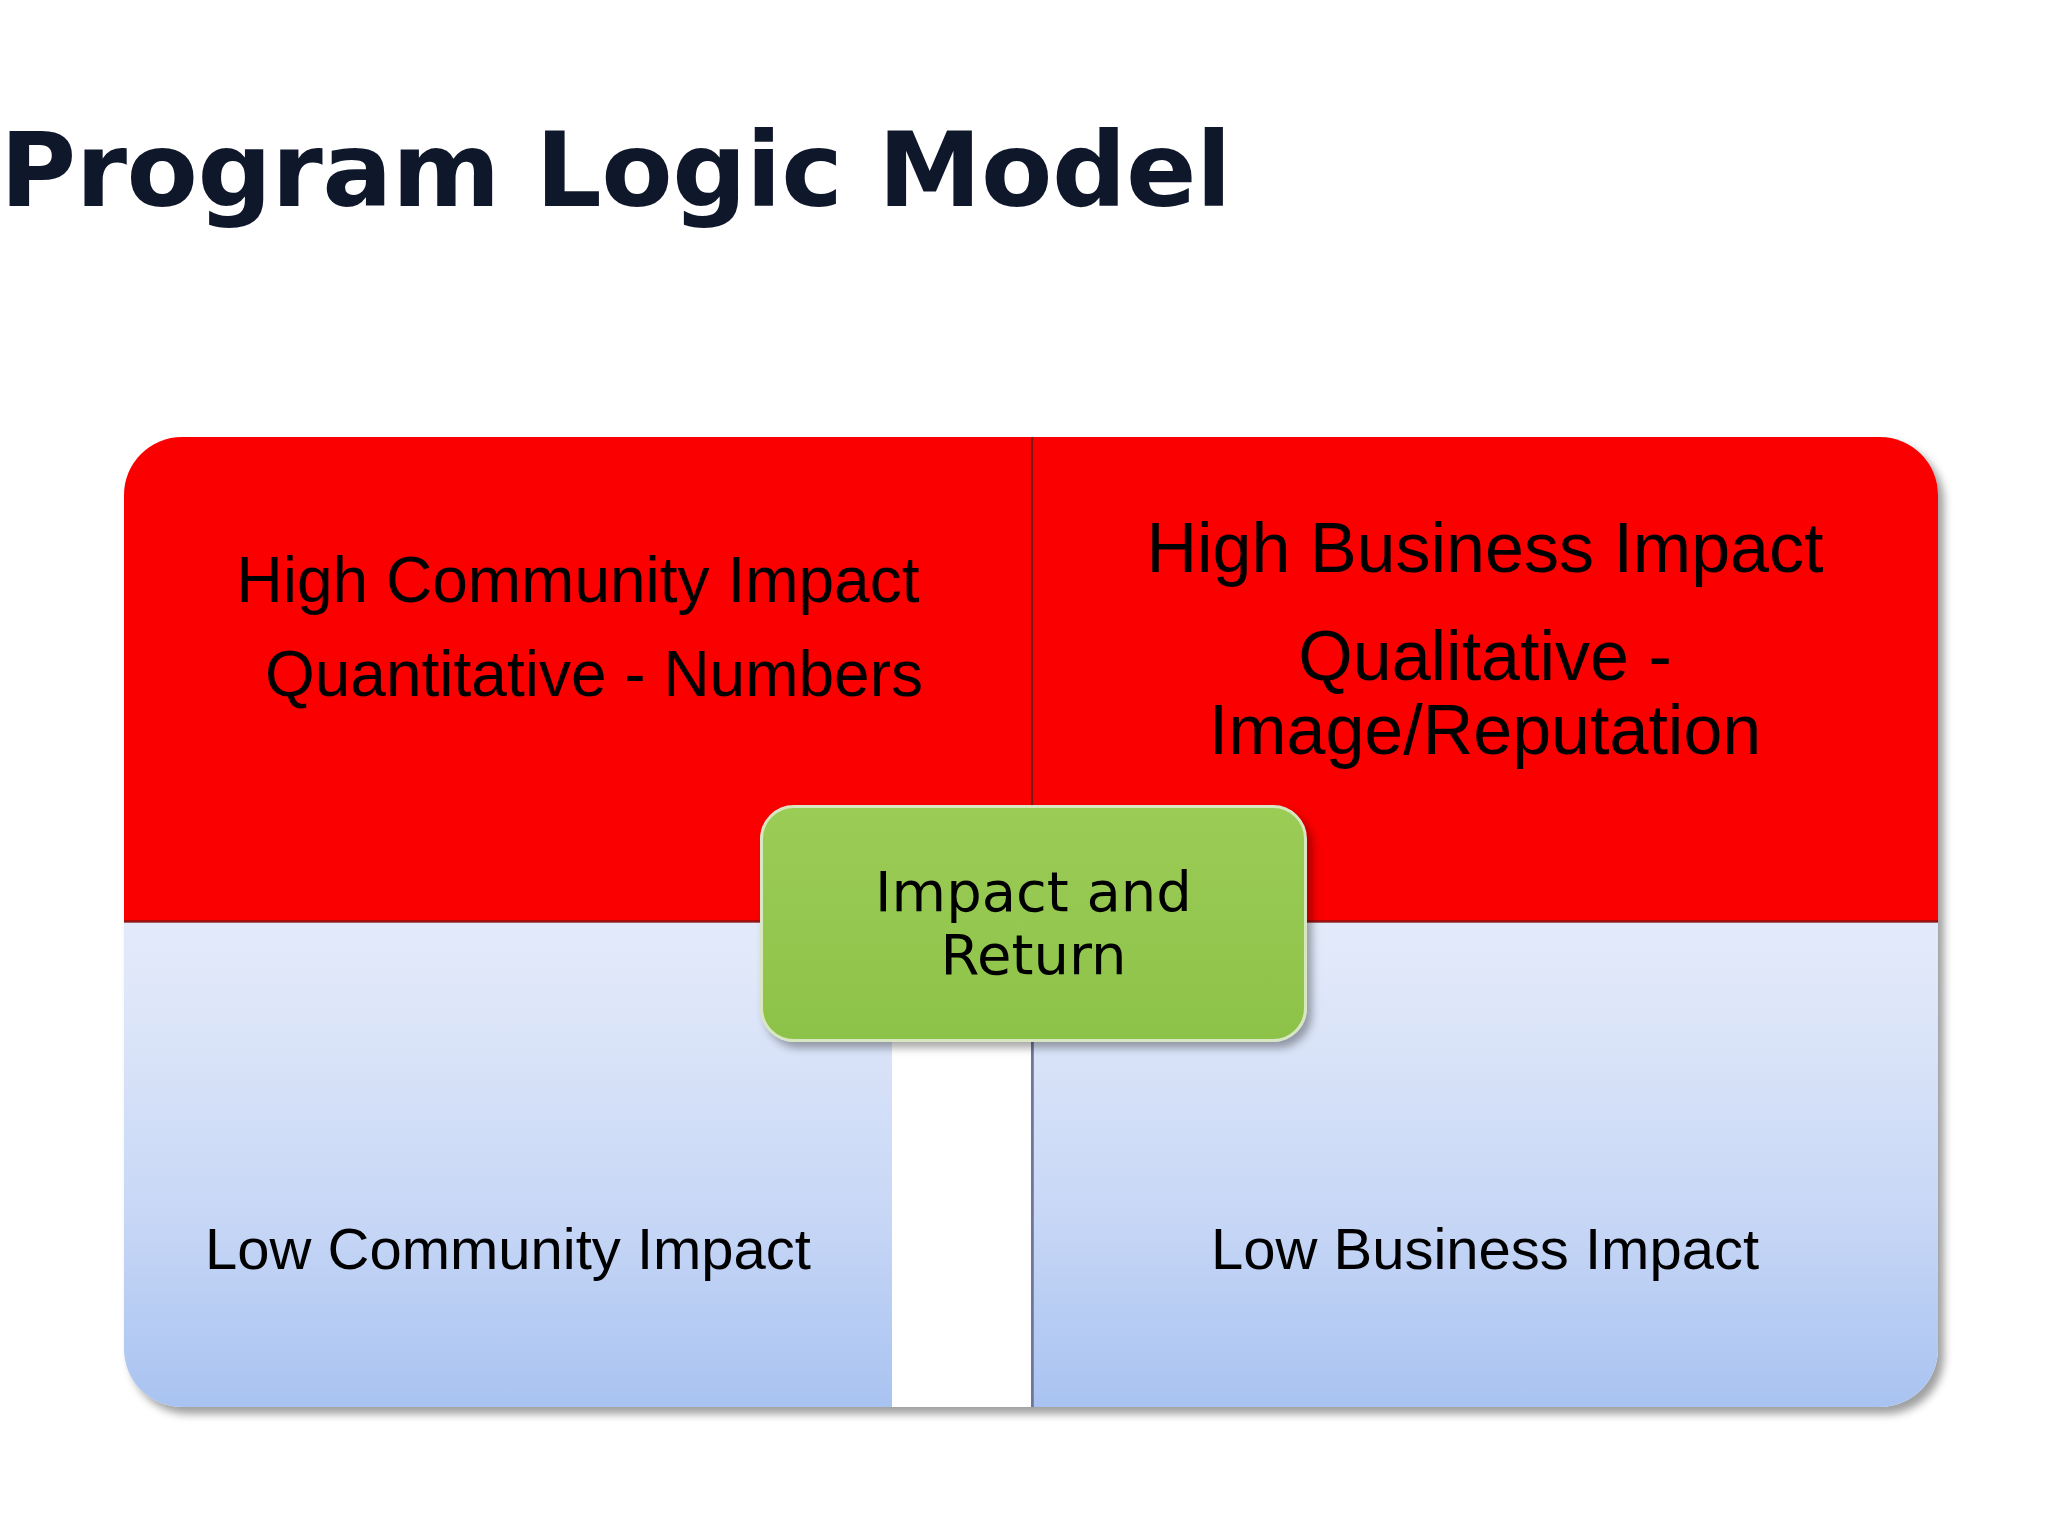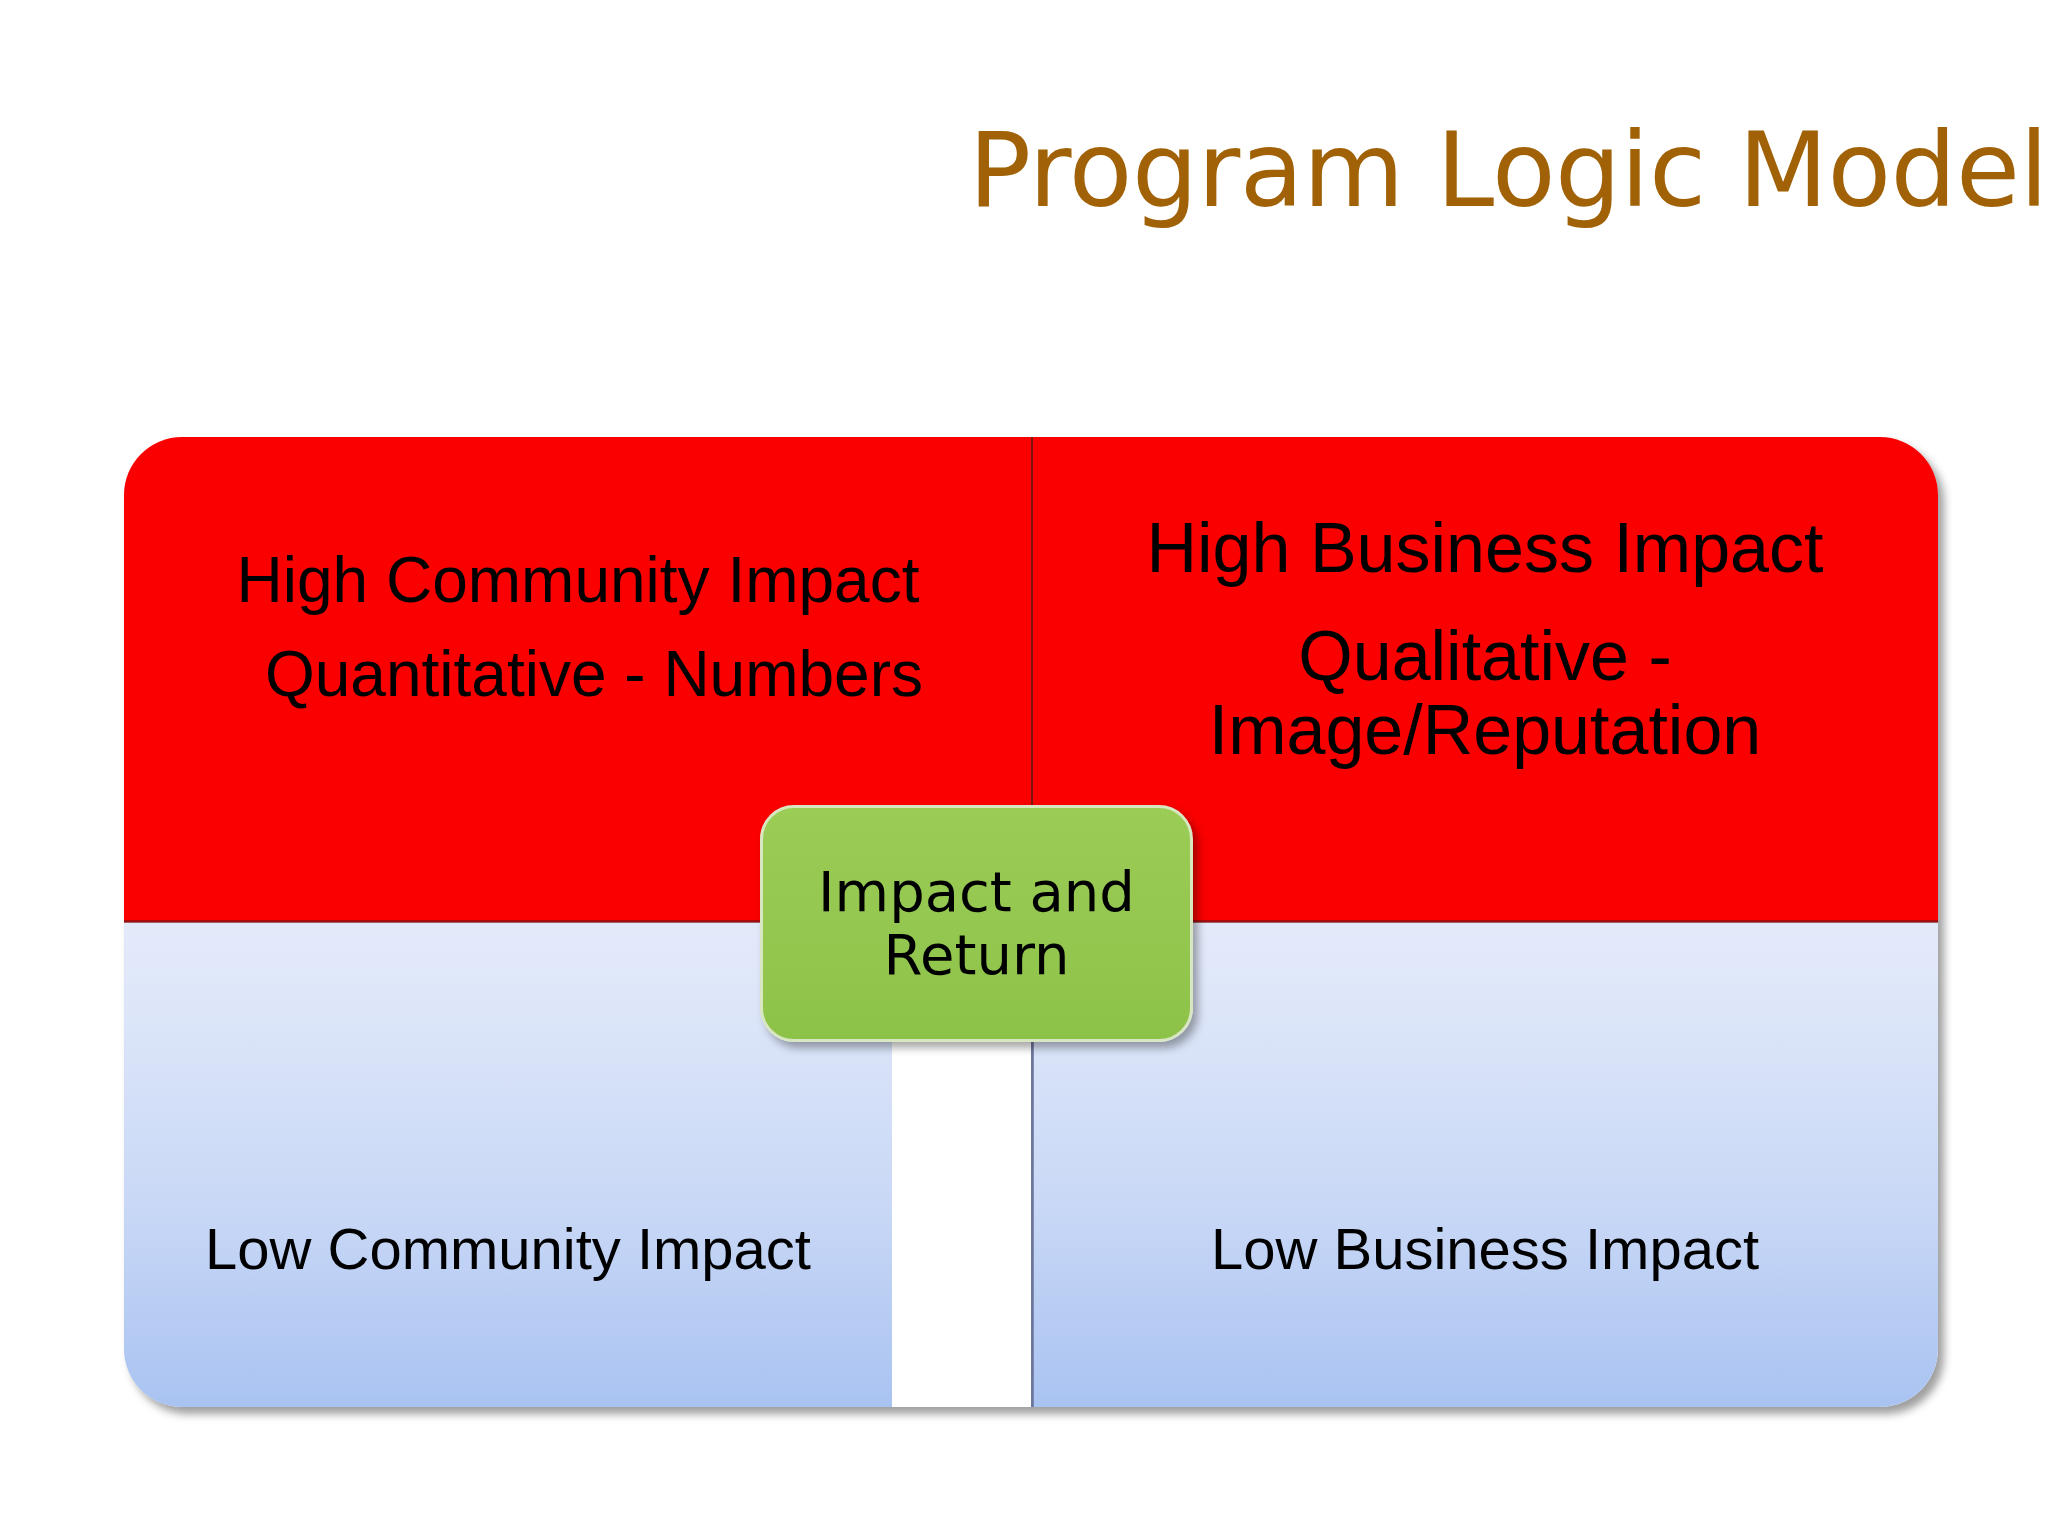--- a/index.html
+++ b/index.html
@@ -15,26 +15,26 @@
     font-family: "Liberation Sans", sans-serif;
     -webkit-font-smoothing: antialiased;
   }
 
   
   #slide-title {
     position: absolute;
     left: 0;
     top: 118px;
     width: 2048px;
-    text-align: right;
+    text-align: left;
     font-family: "DejaVu Sans", sans-serif;
     font-size: 104px;
-    font-weight: 400;
+    font-weight: 700;
     line-height: 1.0;
-    color: #a16207;
+    color: #0f172a;
     letter-spacing: -0.5px;
     white-space: nowrap;
   }
 
   
   #matrix {
     position: absolute;
     left: 124px;
     top: 437px;
     width: 1814px;
@@ -125,21 +125,21 @@
   #quad-bottom-left .qline,
   #quad-bottom-right .qline { font-size: 58px; }
   #bl-line1 { margin-top: 296px; }
   #br-line1 { margin-top: 296px; }
 
   
   #center-callout {
     position: absolute;
     left: 760px;
     top: 805px;
-    width: 433px;
+    width: 547px;
     height: 237px;
     background: linear-gradient(to bottom, #9BCC56 0%, #94C74F 55%, #8DC248 100%);
     border: 3px solid #D8E7C2;
     border-radius: 34px;
     box-sizing: border-box;
     box-shadow: 5px 6px 8px rgba(0,0,0,0.34);
     display: flex;
     align-items: center;
     justify-content: center;
   }

